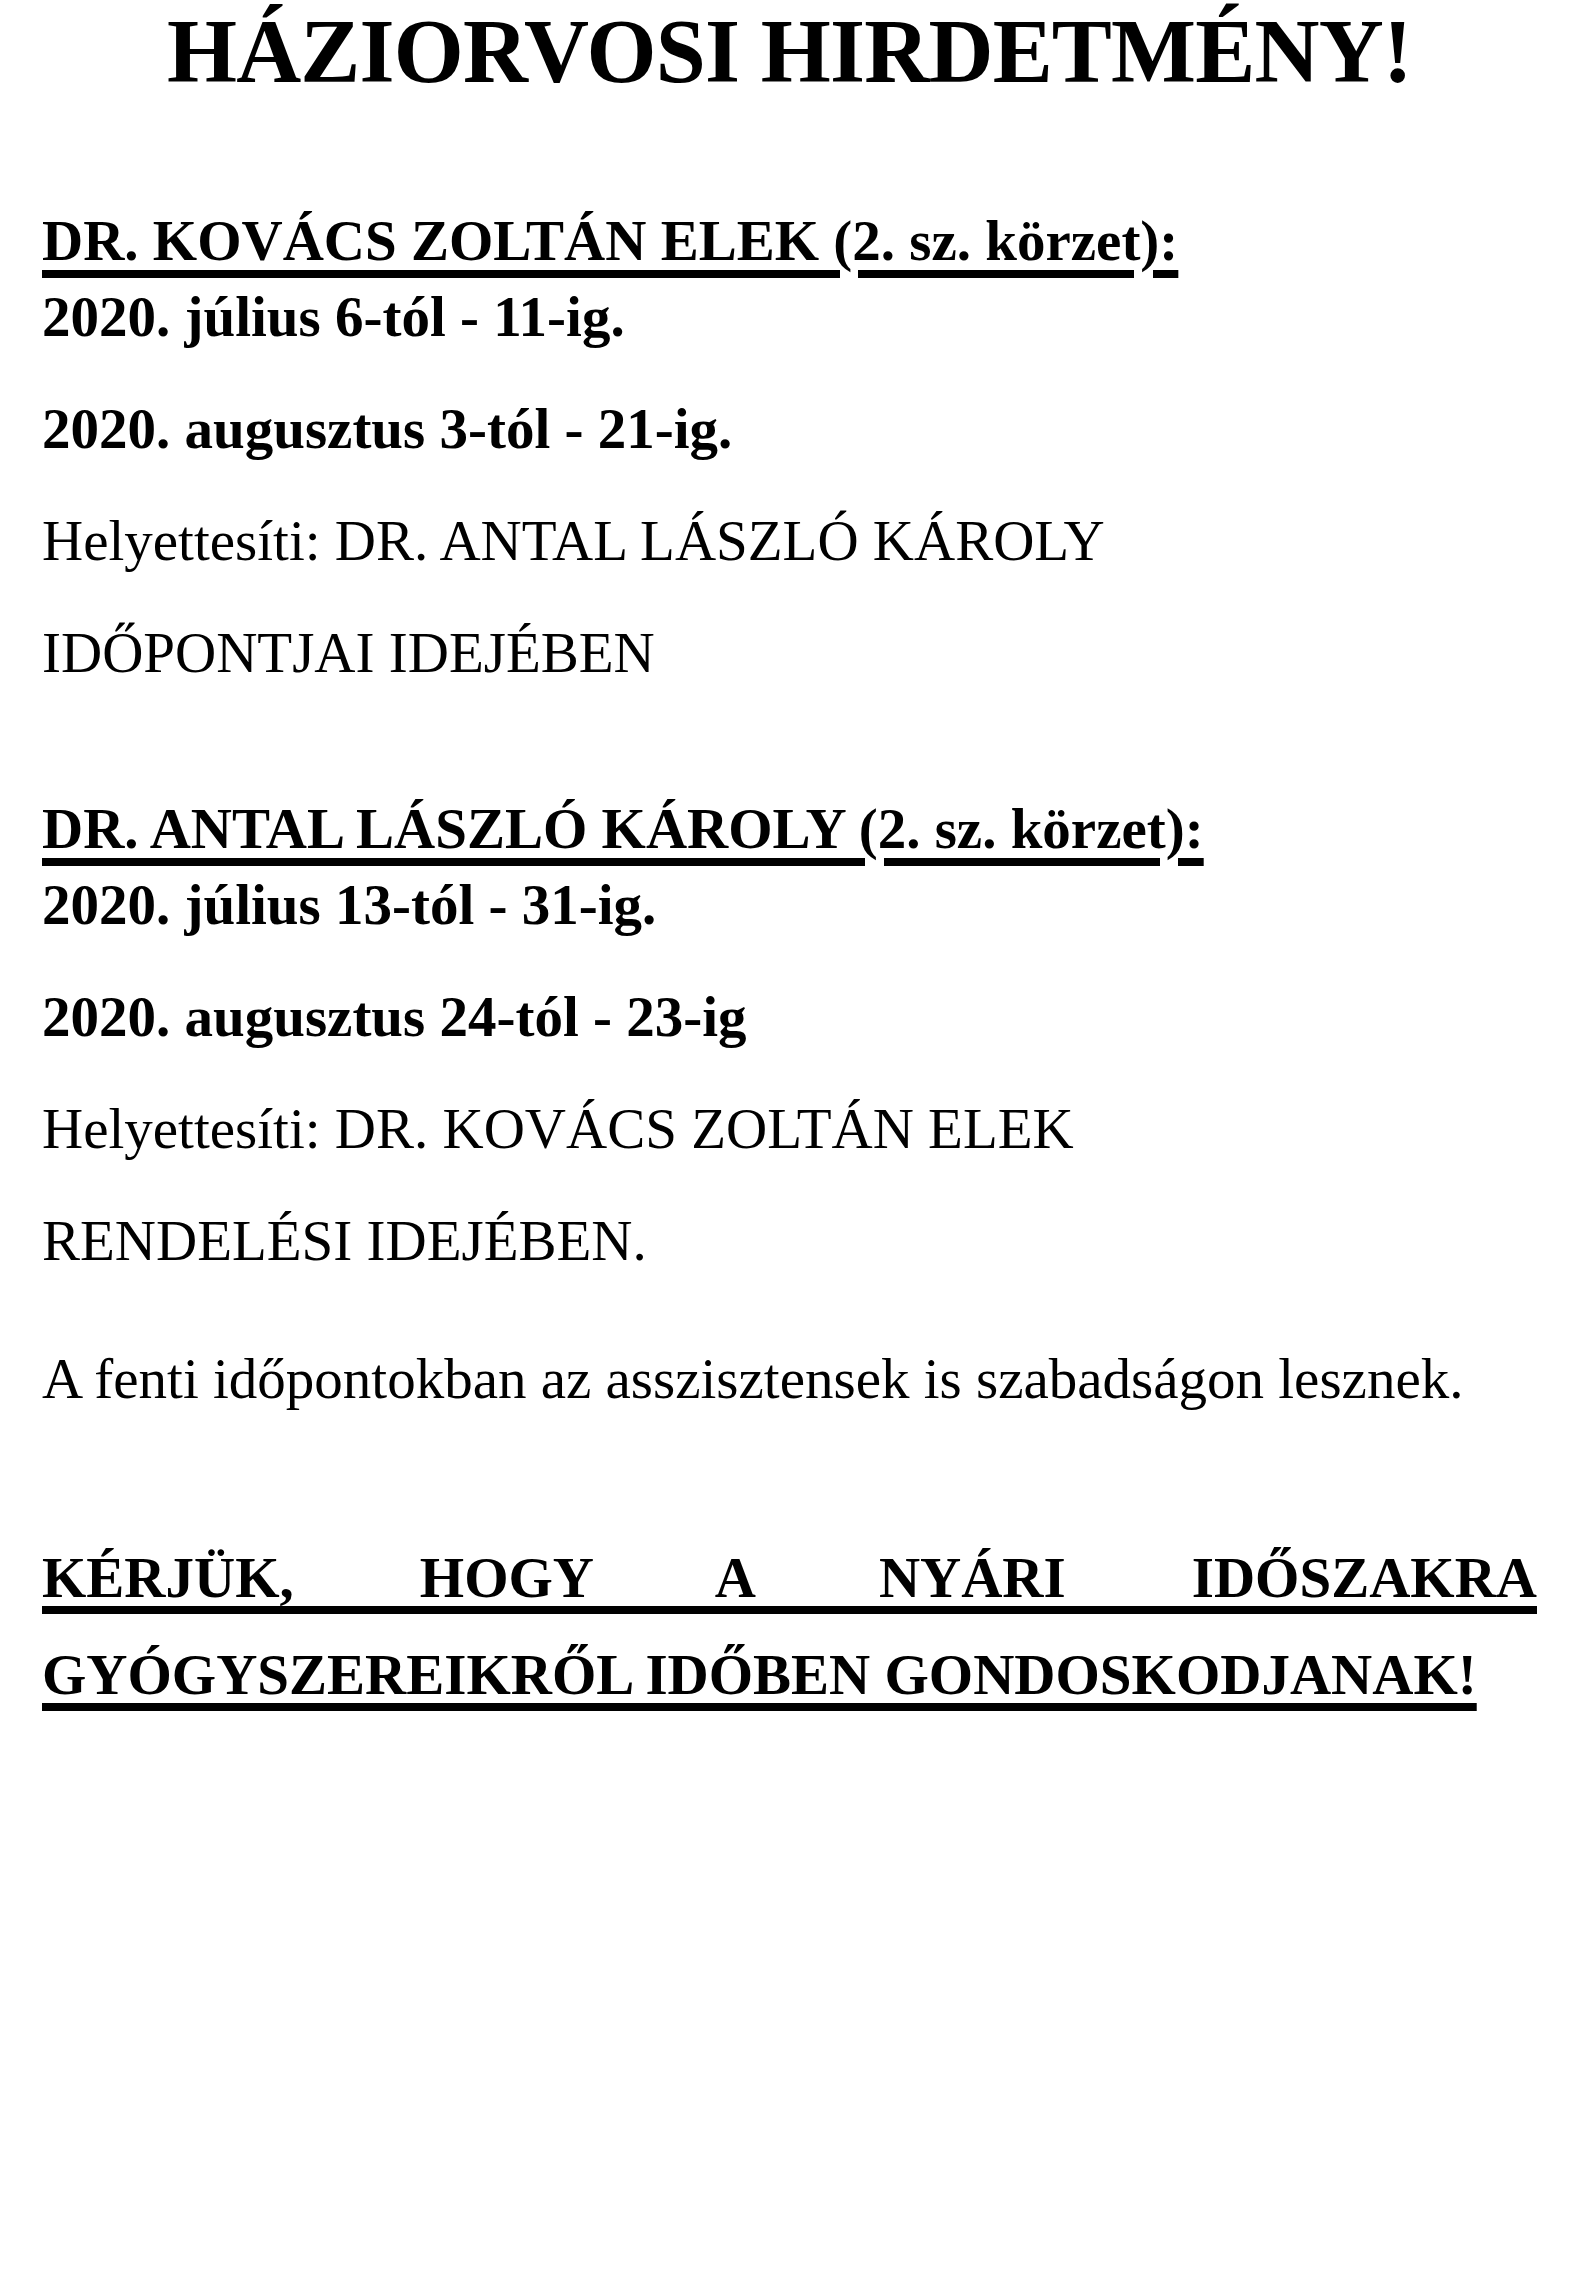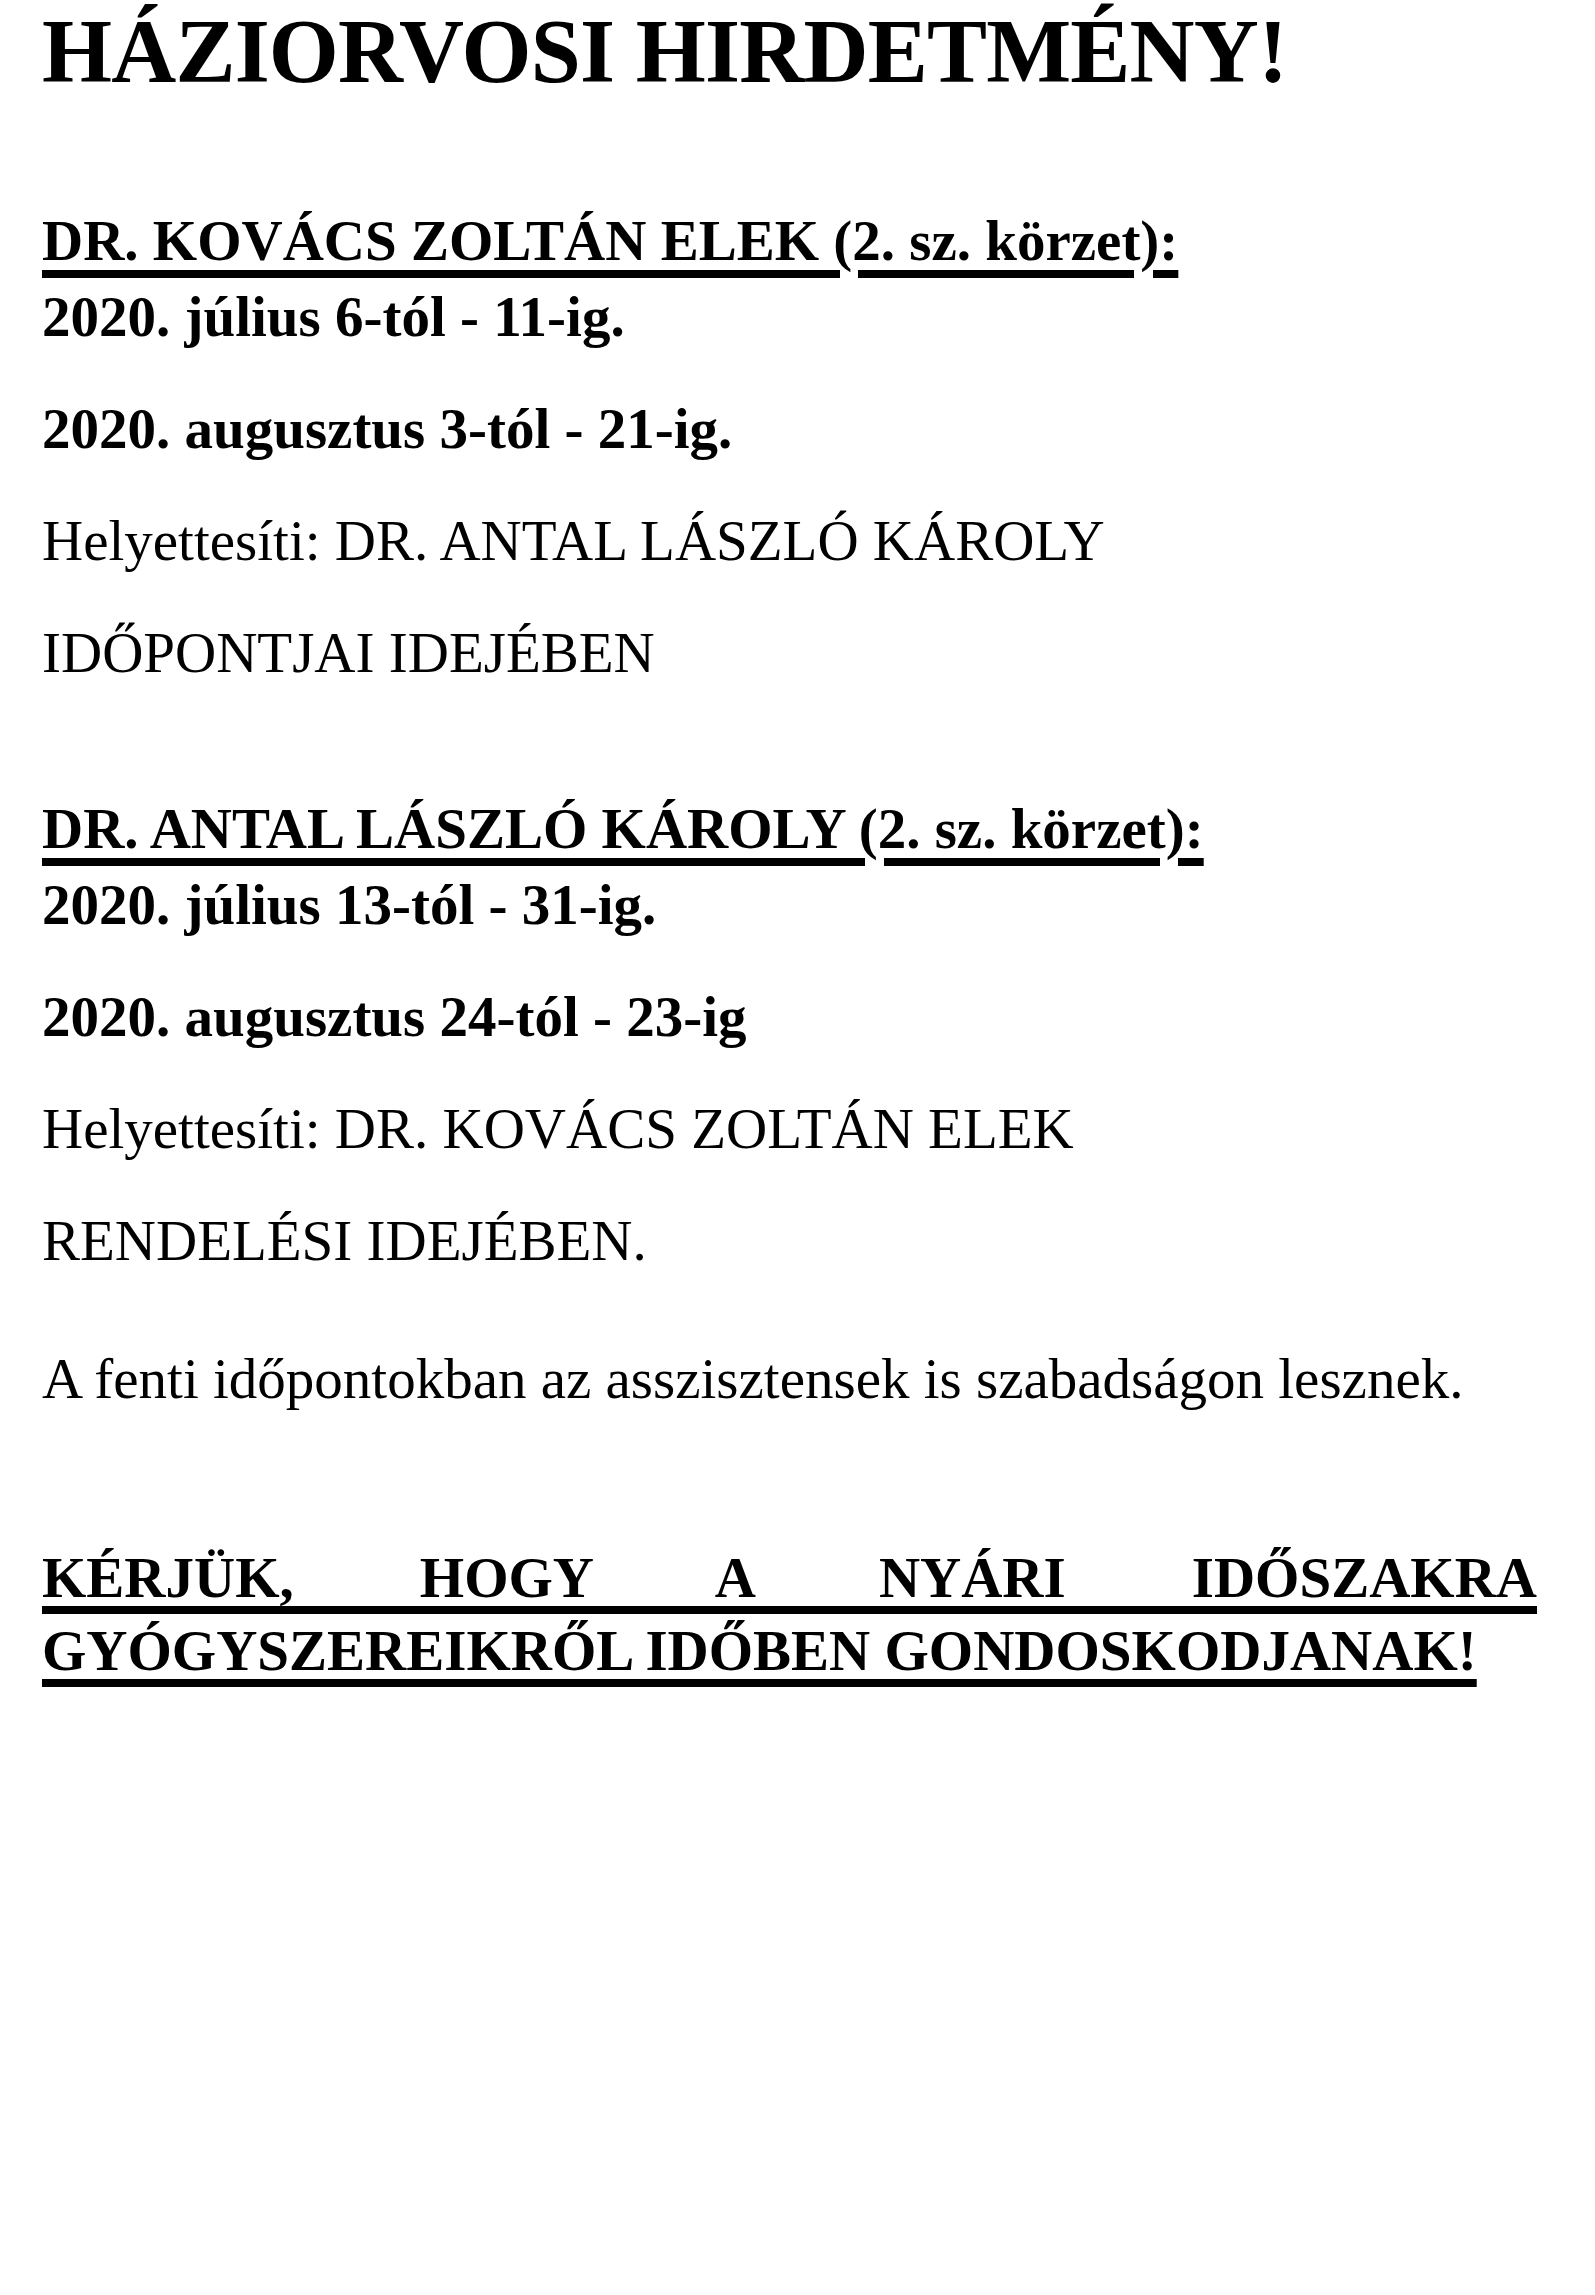--- a/index.html
+++ b/index.html
@@ -18,21 +18,21 @@
   }
   .content {
     margin-left: 42px;
     width: 1495px;
   }
   .doc-title {
     margin: 0;
     font-size: 90px;
     line-height: 103px;
     font-weight: bold;
-    text-align: left;
+    text-align: center;
     letter-spacing: -0.8px;
     white-space: nowrap;
   }
   .body-text {
     font-size: 57px;
     line-height: 76px;
     font-weight: normal;
   }
   .bold {
     font-weight: bold;
@@ -64,20 +64,21 @@
   .closing {
     margin-top: 124px;
     font-size: 57px;
     line-height: 73px;
     font-weight: bold;
   }
   .closing-line {
     text-decoration: underline;
     text-decoration-thickness: 7.5px;
     text-underline-offset: 9.1px;
+    margin-top: 24px;
   }
 </style>
 </head>
 <body>
 
 <div class="page">
   <div class="content">
 
     <h1 class="doc-title">HÁZIORVOSI HIRDETMÉNY!</h1>
 

